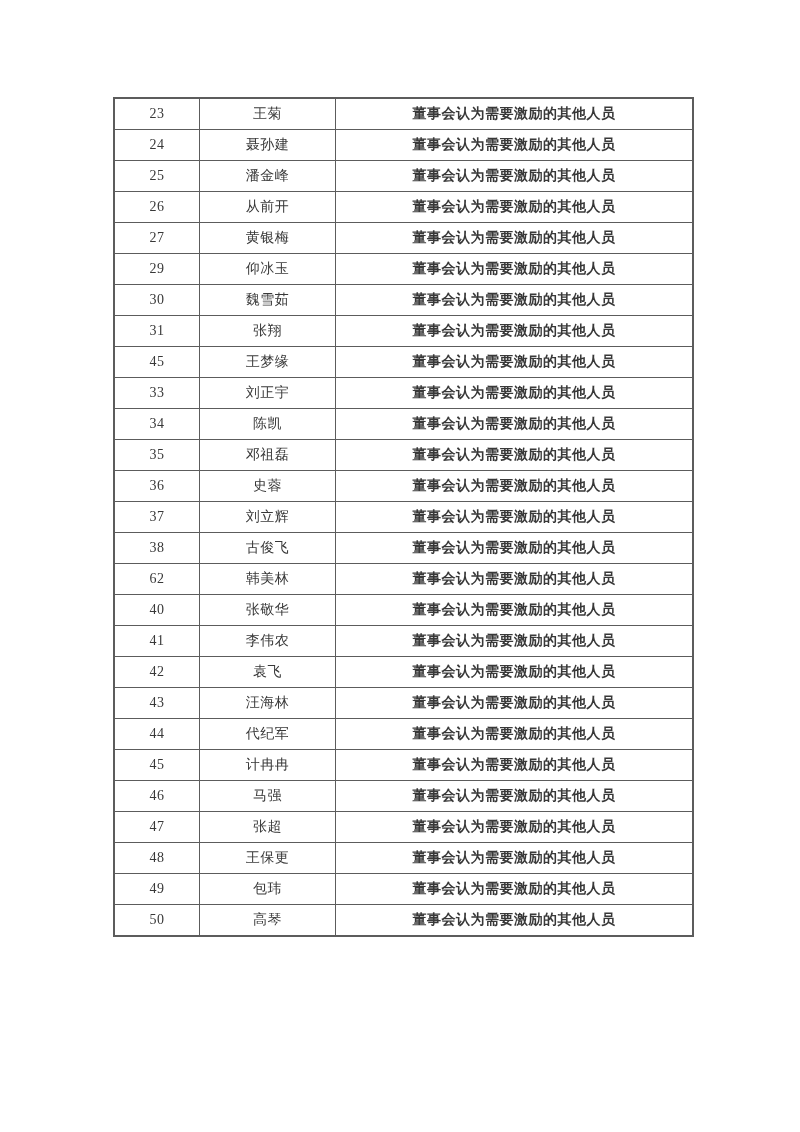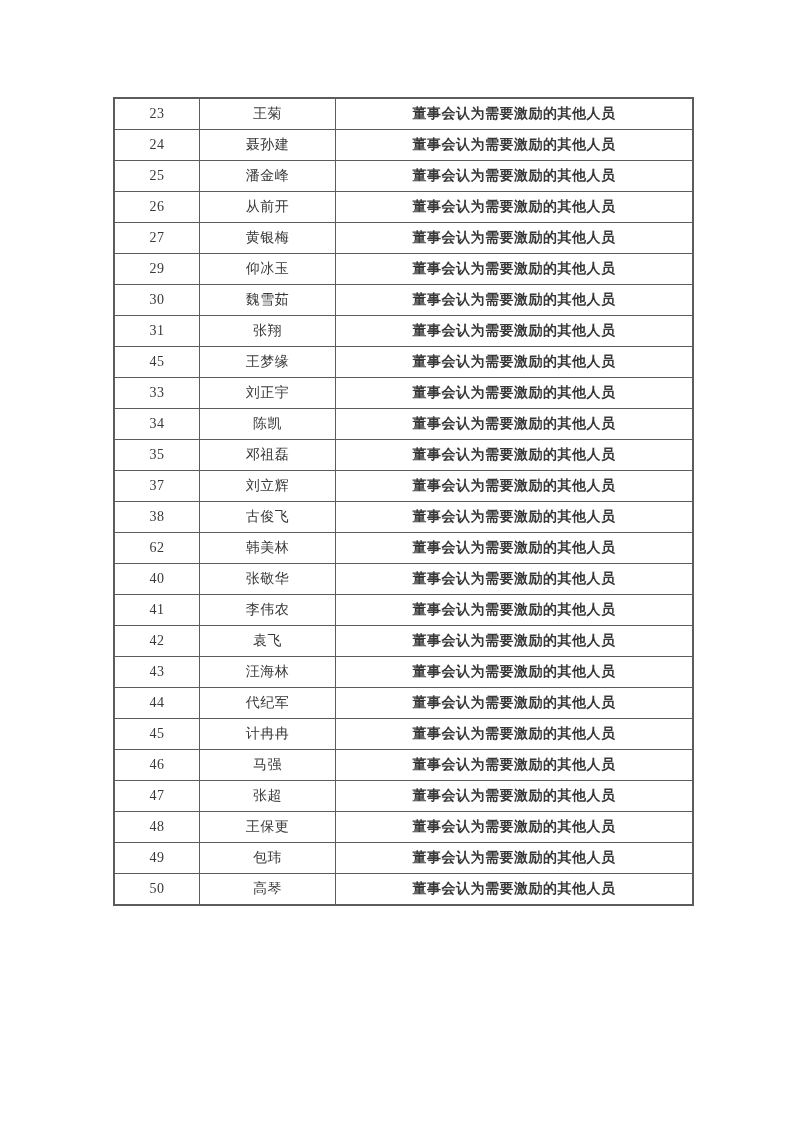--- a/index.html
+++ b/index.html
@@ -105,20 +105,25 @@
           <td class="col-no">34</td>
           <td class="col-name">陈凯</td>
           <td class="col-cat">董事会认为需要激励的其他人员</td>
         </tr>
         <tr>
           <td class="col-no">35</td>
           <td class="col-name">邓祖磊</td>
           <td class="col-cat">董事会认为需要激励的其他人员</td>
         </tr>
         <tr>
+          <td class="col-no">36</td>
+          <td class="col-name">史蓉</td>
+          <td class="col-cat">董事会认为需要激励的其他人员</td>
+        </tr>
+        <tr>
           <td class="col-no">37</td>
           <td class="col-name">刘立辉</td>
           <td class="col-cat">董事会认为需要激励的其他人员</td>
         </tr>
         <tr>
           <td class="col-no">38</td>
           <td class="col-name">古俊飞</td>
           <td class="col-cat">董事会认为需要激励的其他人员</td>
         </tr>
         <tr>

